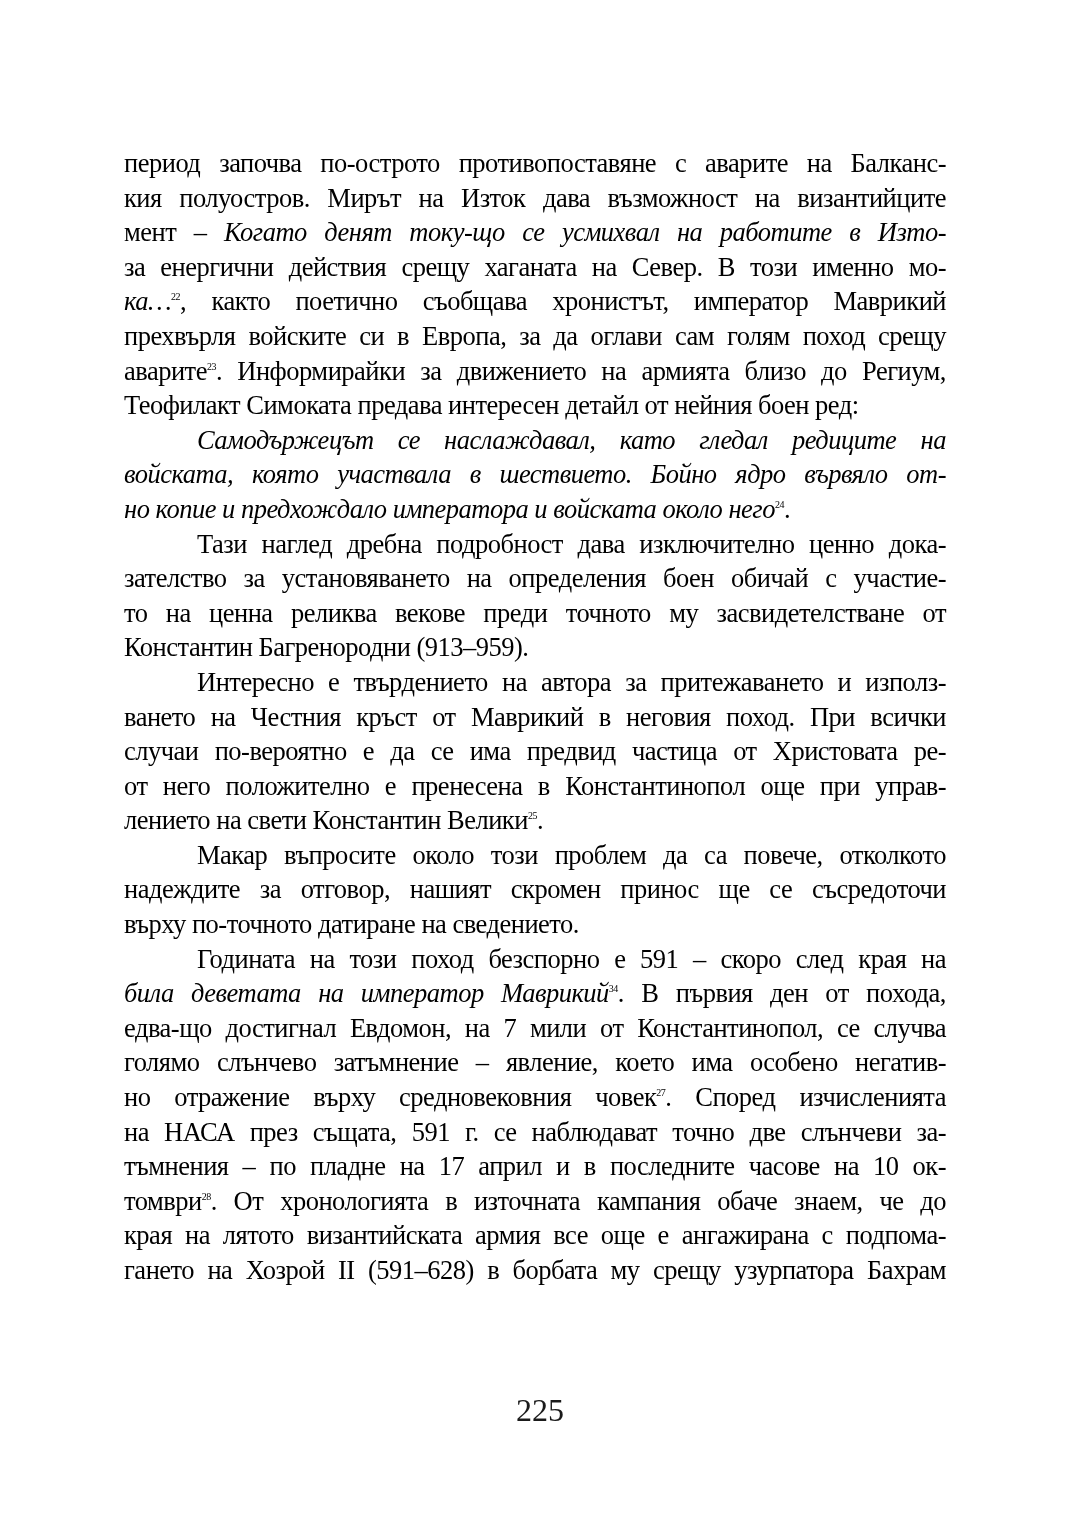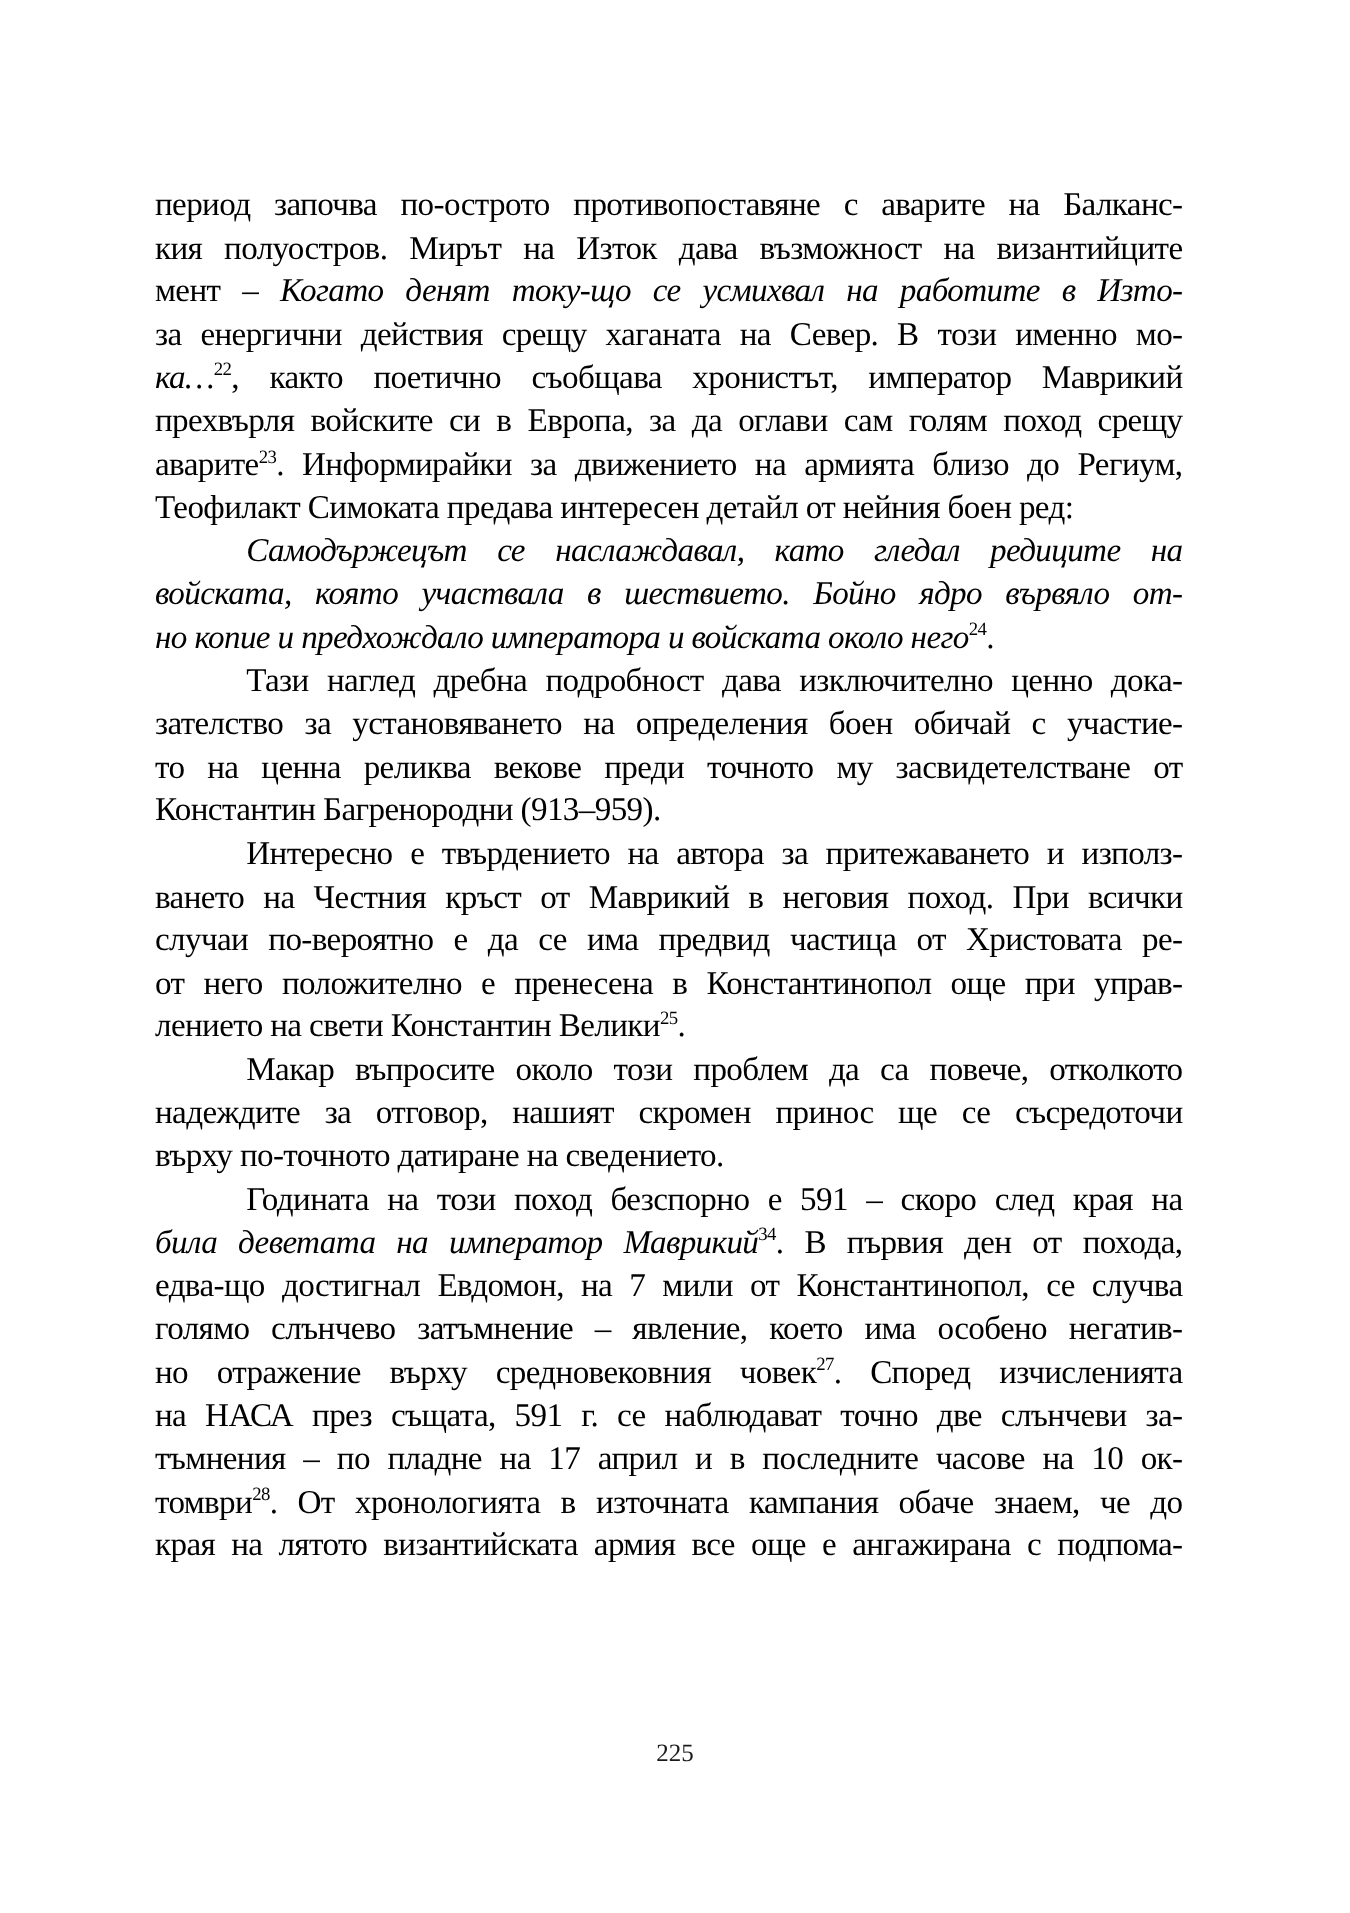--- a/index.html
+++ b/index.html
@@ -10,24 +10,24 @@
       font-size: 26.5px; line-height: 34.6px; color: #000000;
       letter-spacing: -0.5px;
     }
     .line {
       display: block; white-space: nowrap; text-align: justify;
       text-align-last: justify; height: 34.6px;
     }
     .line.last { text-align-last: left; }
     .indent { padding-left: 73px; }
     i { font-style: italic; }
-    sup { font-size: 15px; line-height: 0; vertical-align: 0; position: relative; top: -10px; }
+    sup { font-size: 10px; line-height: 0; vertical-align: 0; position: relative; top: -10px; }
     .page-number {
       position: absolute; left: 0; width: 1080px; top: 1392px; text-align: center;
-      font-family: "Liberation Serif", serif; font-size: 20px; color: #1a1a1a;
+      font-family: "Liberation Serif", serif; font-size: 32px; color: #1a1a1a;
     }
   </style>
 </head>
 <body>
 
 <div class="page" id="page-body">
     <span class="line"><span>период започва по-острото противопоставяне с аварите на Балканс-</span></span>
     <span class="line"><span>кия полуостров. Мирът на Изток дава възможност на византийците</span></span>
     <span class="line"><span>мент – </span><i>Когато денят току-що се усмихвал на работите в Изто-</i></span>
     <span class="line"><span>за енергични действия срещу хаганата на Север. В този именно мо-</span></span>
@@ -52,14 +52,15 @@
     <span class="line last"><span>върху по-точното датиране на сведението.</span></span>
     <span class="line indent"><span>Годината на този поход безспорно е 591 – скоро след края на</span></span>
     <span class="line"><i>била деветата на император Маврикий</i><sup>34</sup><span>. В първия ден от похода,</span></span>
     <span class="line"><span>едва-що достигнал Евдомон, на 7 мили от Константинопол, се случва</span></span>
     <span class="line"><span>голямо слънчево затъмнение – явление, което има особено негатив-</span></span>
     <span class="line"><span>но отражение върху средновековния човек</span><sup>27</sup><span>. Според изчисленията</span></span>
     <span class="line"><span>на НАСА през същата, 591 г. се наблюдават точно две слънчеви за-</span></span>
     <span class="line"><span>тъмнения – по пладне на 17 април и в последните часове на 10 ок-</span></span>
     <span class="line"><span>томври</span><sup>28</sup><span>. От хронологията в източната кампания обаче знаем, че до</span></span>
     <span class="line"><span>края на лятото византийската армия все още е ангажирана с подпома-</span></span>
+    <span class="line"><span>гането на Хозрой II (591–628) в борбата му срещу узурпатора Бахрам</span></span>
   </div>
 <div class="page-number">225</div>
 
 </body></html>

